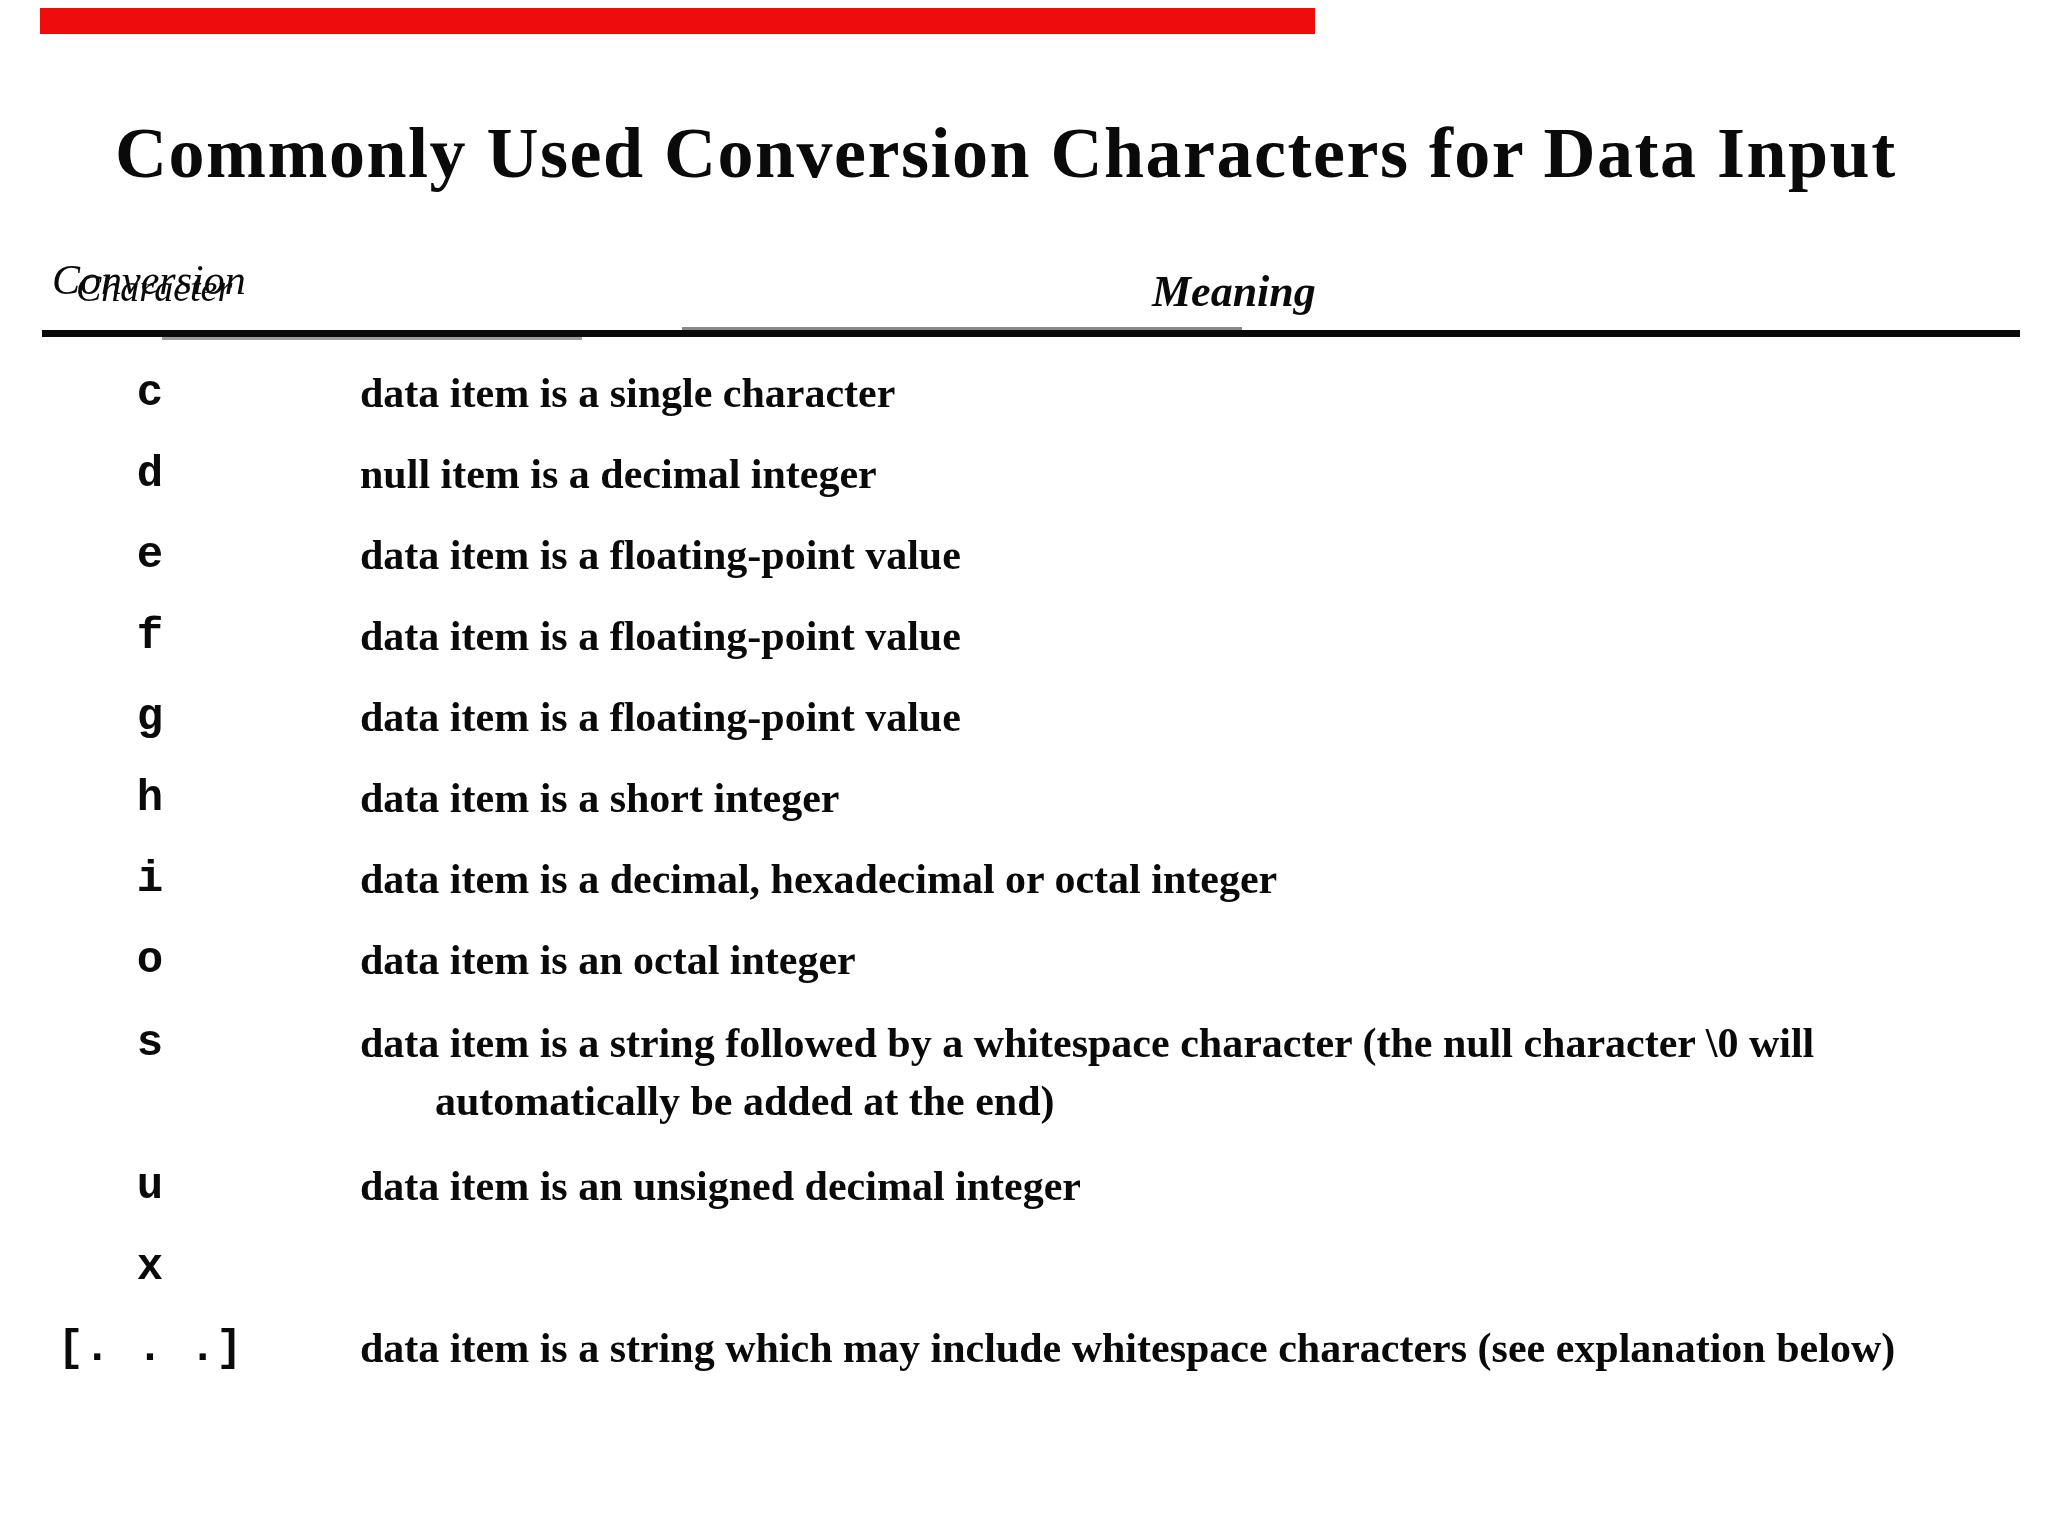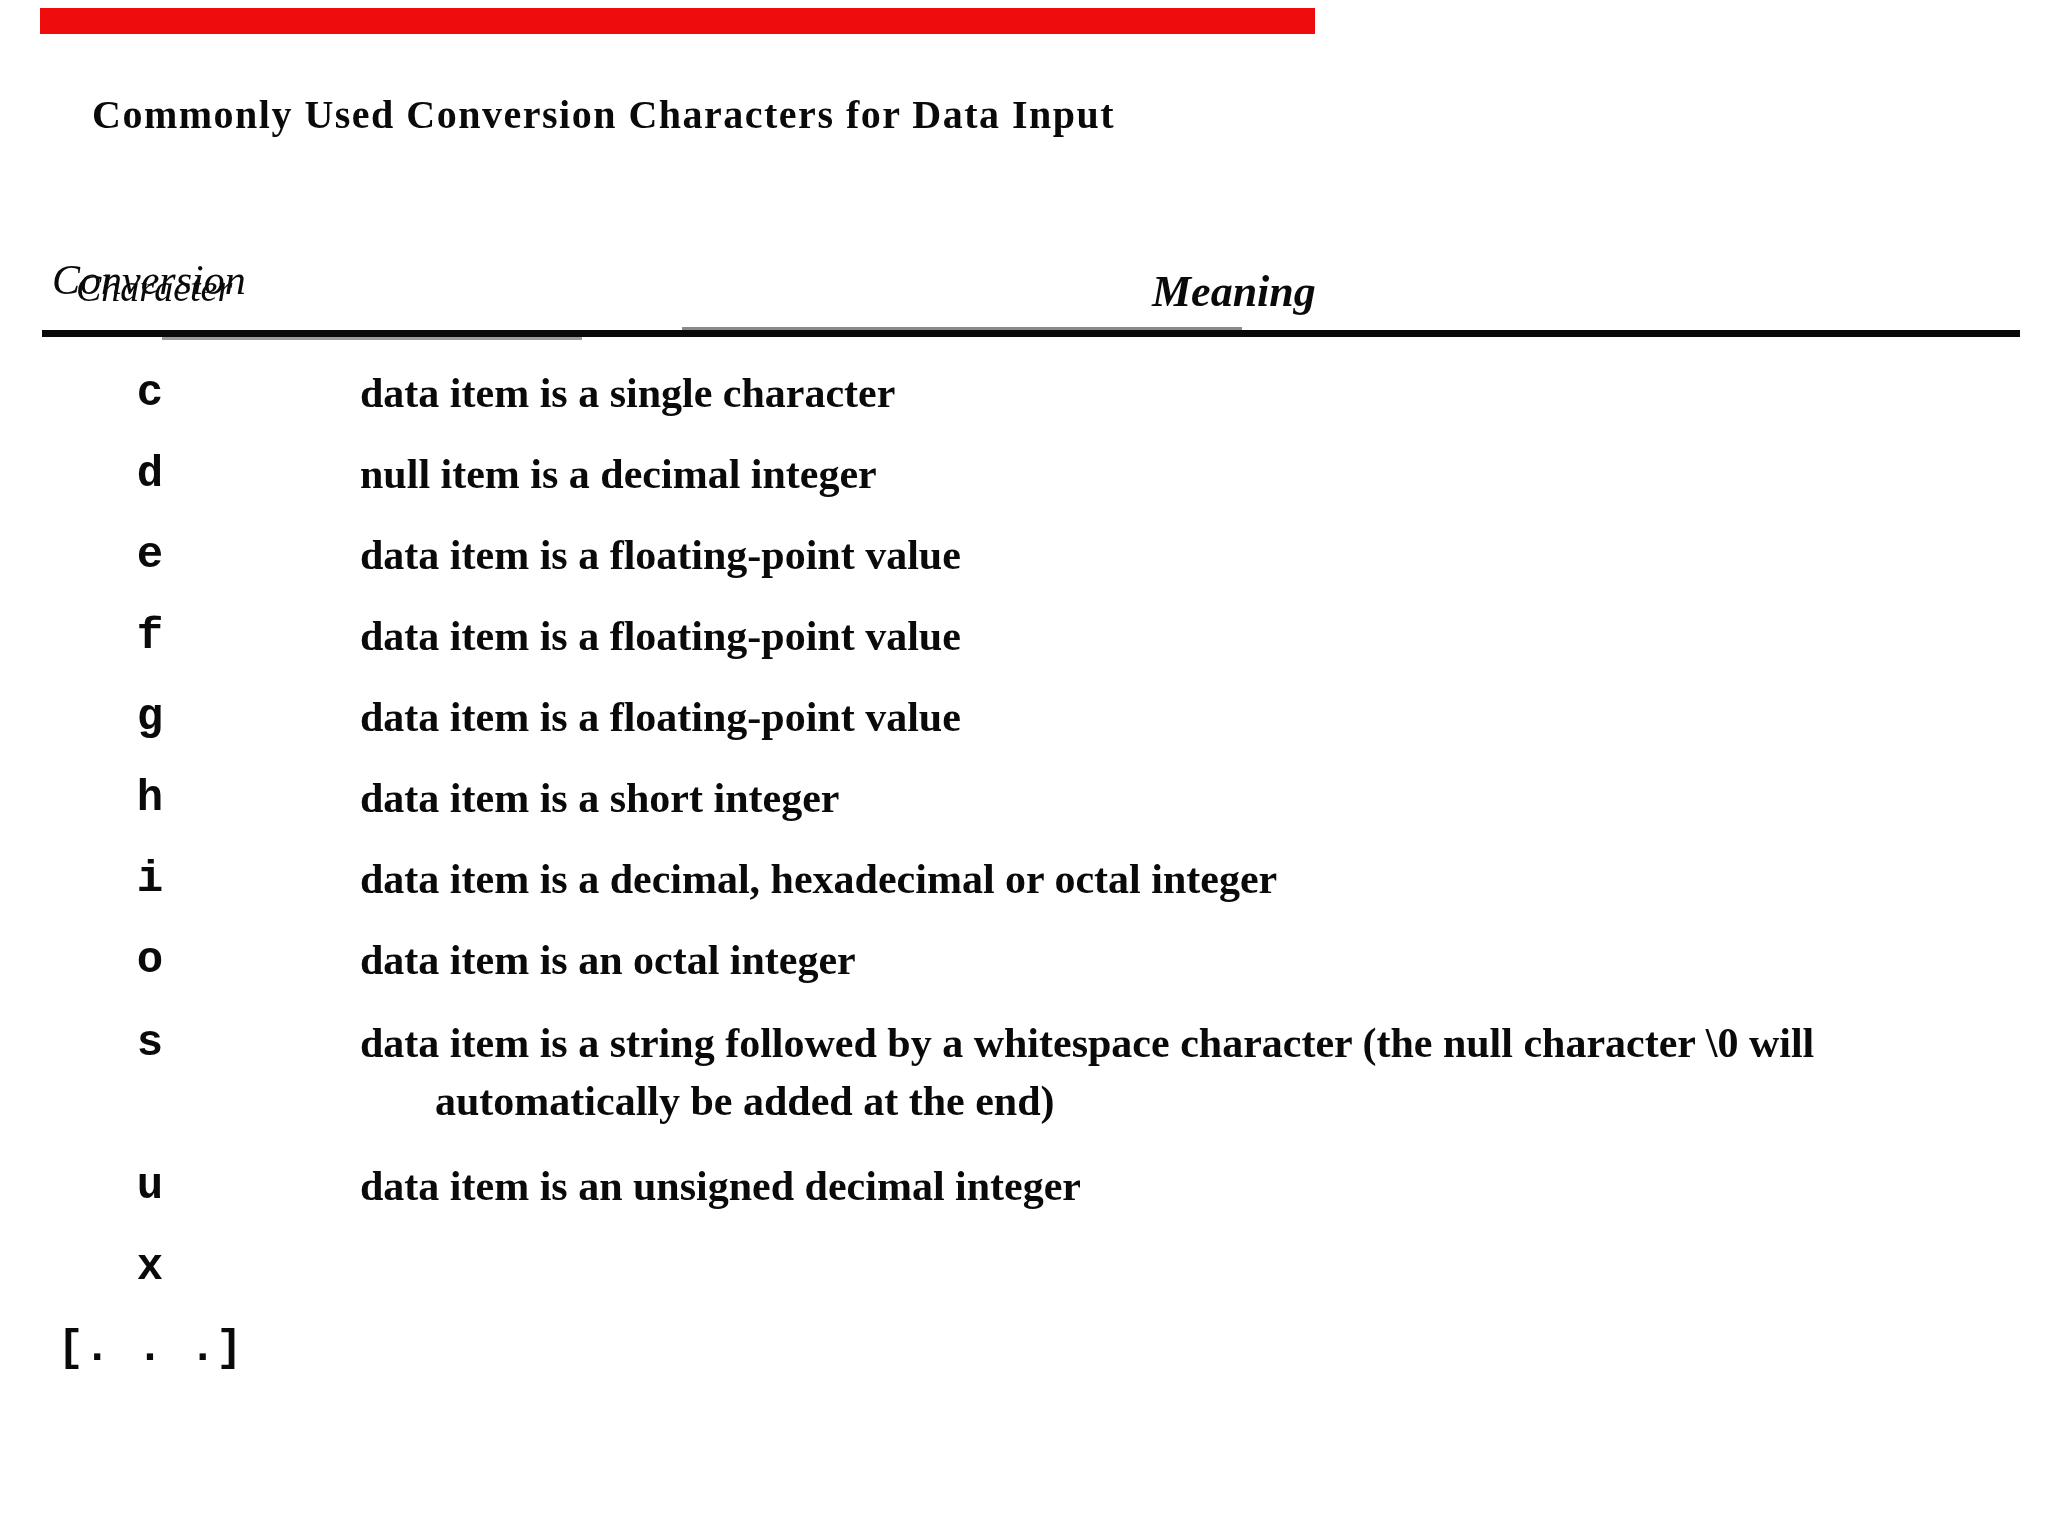--- a/index.html
+++ b/index.html
@@ -12,22 +12,22 @@
     overflow:hidden;
   }
 
   .topbar {
     position:absolute; left:40px; top:8px;
     width:1275px; height:26px;
     background:#ee0c0c;
   }
 
   .title {
-    position:absolute; left:92px; top:64px;
-    font-size:40px; font-weight:bold;
+    position:absolute; left:115px; top:64px;
+    font-size:72px; font-weight:bold;
     letter-spacing:1.5px;
     white-space:nowrap;
   }
 
   .hdr-col1-l1 {
     position:absolute; left:52px; top:210px;
     font-style:italic; font-size:42px; font-weight:500;margin-top:46px;
   }
   .hdr-col1-l2 {
     position:absolute; left:76px; top:266px;
@@ -149,15 +149,16 @@
     <div class="cell-char">u</div>
     <div class="cell-meaning">data item is an unsigned decimal integer</div>
   </div>
 
   <div class="row">
     <div class="cell-char">x</div>
   </div>
 
   <div class="row">
     <div class="cell-char">[. . .]</div>
+    <div class="cell-meaning">data item is a string which may include whitespace characters (see explanation below)</div>
   </div>
 
 </div>
 
 </body></html>

